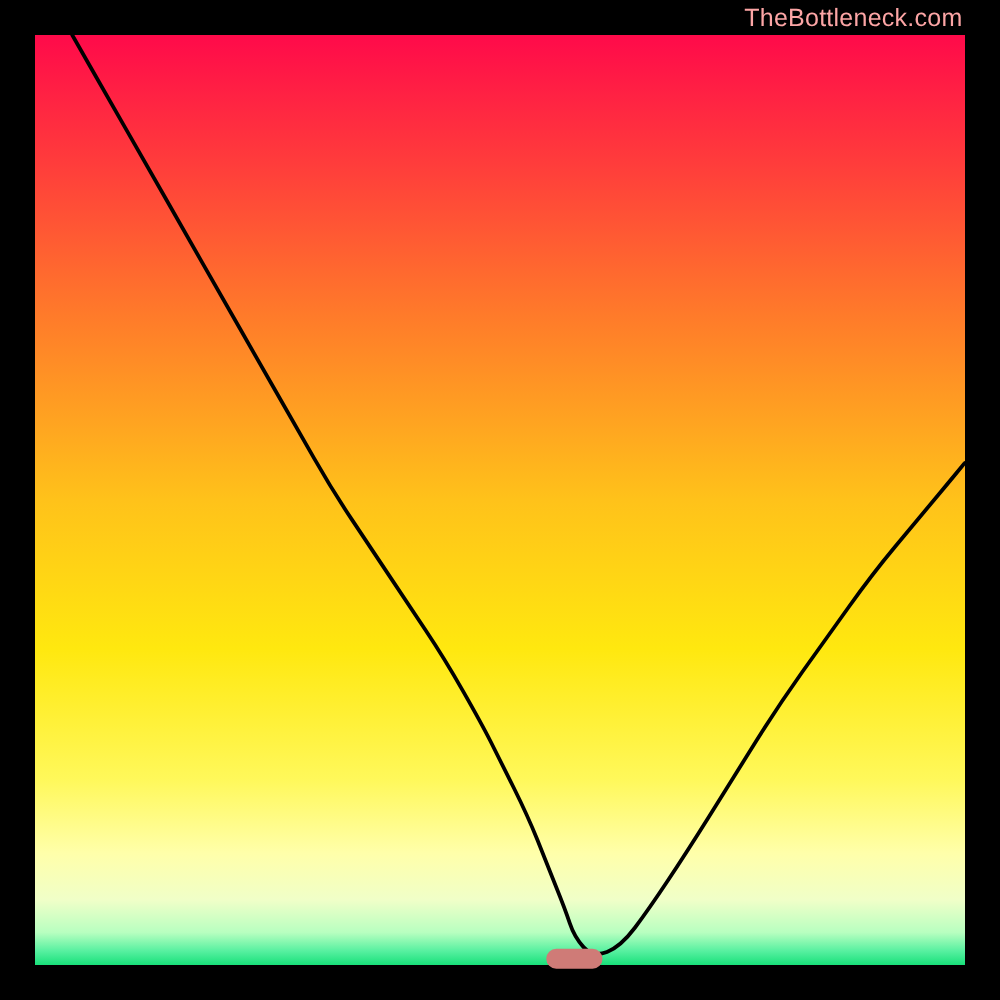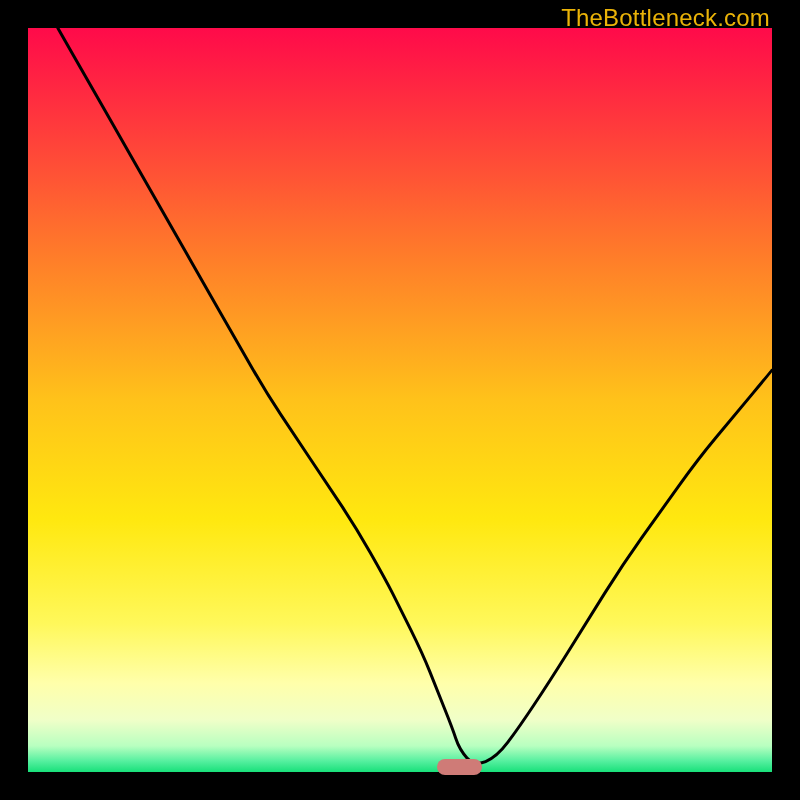--- a/index.html
+++ b/index.html
@@ -23,22 +23,22 @@
     position: absolute;
     left: 0;
     top: 0;
     width: 744px;
     height: 744px;
   }
   .watermark {
     position: absolute;
     top: 4px;
     right: 30px;
-    color: #eab308;
-    font-size: 24px;
+    color: #fca5a5;
+    font-size: 20px;
     font-weight: 500;
     letter-spacing: 0.2px;
   }
   .marker {
     position: absolute;
     height: 16px;
     border-radius: 8px;
     background: #cf7b77;
   }
 </style>

